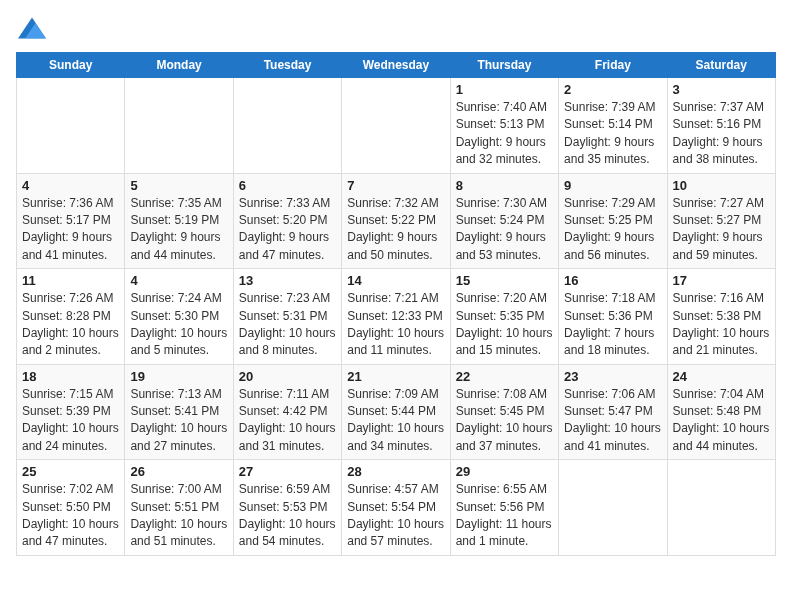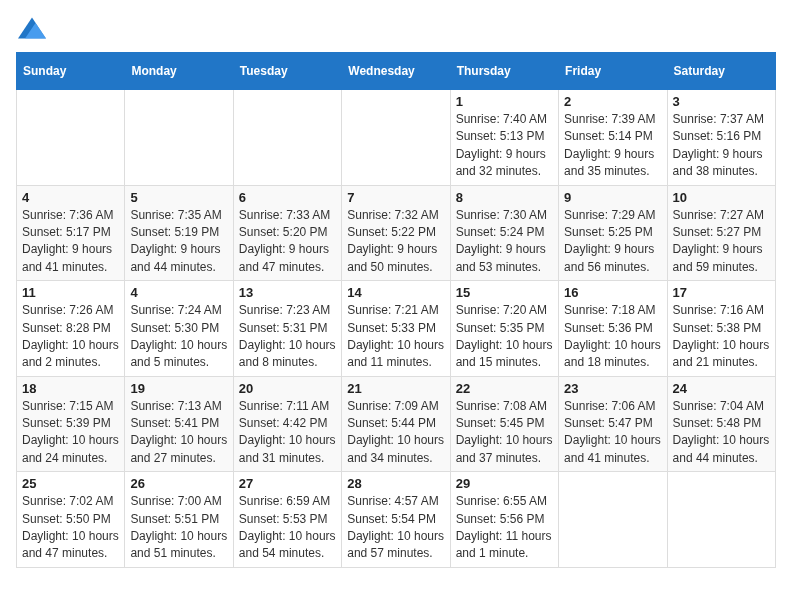--- a/index.html
+++ b/index.html
@@ -46,22 +46,22 @@
       color: #444;
     }
     .calendar {
       width: 100%;
       border-collapse: collapse;
       font-size: 11px;
     }
     .calendar th {
       background: #2176c7;
       color: #fff;
-      text-align: left;
-      padding: 11px 6px;
+      text-align: center;
+      padding: 5px 6px;
       font-size: 12px;
       font-weight: bold;
       border: 1px solid #2176c7;
     }
     .calendar td {
       border: 1px solid #ddd;
       vertical-align: top;
       padding: 4px 5px;
       width: calc(100% / 7);
       height: 80px;
@@ -177,29 +177,29 @@
           <td>
             <span class="day-number">4</span>
             <div class="day-info"><span>Sunrise: 7:24 AM</span><br><span>Sunset: 5:30 PM</span><br><span>Daylight: 10 hours and 5 minutes.</span></div>
           </td>
           <td>
             <span class="day-number">13</span>
             <div class="day-info"><span>Sunrise: 7:23 AM</span><br><span>Sunset: 5:31 PM</span><br><span>Daylight: 10 hours and 8 minutes.</span></div>
           </td>
           <td>
             <span class="day-number">14</span>
-            <div class="day-info"><span>Sunrise: 7:21 AM</span><br><span>Sunset: 5:33 PM</span><br><span>Daylight: 10 hours and 11 minutes.</span></div>
+            <div class="day-info"><span>Sunrise: 7:21 AM</span><br><span>Sunset: 12:33 PM</span><br><span>Daylight: 10 hours and 11 minutes.</span></div>
           </td>
           <td>
             <span class="day-number">15</span>
             <div class="day-info"><span>Sunrise: 7:20 AM</span><br><span>Sunset: 5:35 PM</span><br><span>Daylight: 10 hours and 15 minutes.</span></div>
           </td>
           <td>
             <span class="day-number">16</span>
-            <div class="day-info"><span>Sunrise: 7:18 AM</span><br><span>Sunset: 5:36 PM</span><br><span>Daylight: 10 hours and 18 minutes.</span></div>
+            <div class="day-info"><span>Sunrise: 7:18 AM</span><br><span>Sunset: 5:36 PM</span><br><span>Daylight: 7 hours and 18 minutes.</span></div>
           </td>
           <td>
             <span class="day-number">17</span>
             <div class="day-info"><span>Sunrise: 7:16 AM</span><br><span>Sunset: 5:38 PM</span><br><span>Daylight: 10 hours and 21 minutes.</span></div>
           </td>
         </tr>
         <tr>
           <td>
             <span class="day-number">18</span>
             <div class="day-info"><span>Sunrise: 7:15 AM</span><br><span>Sunset: 5:39 PM</span><br><span>Daylight: 10 hours and 24 minutes.</span></div>

